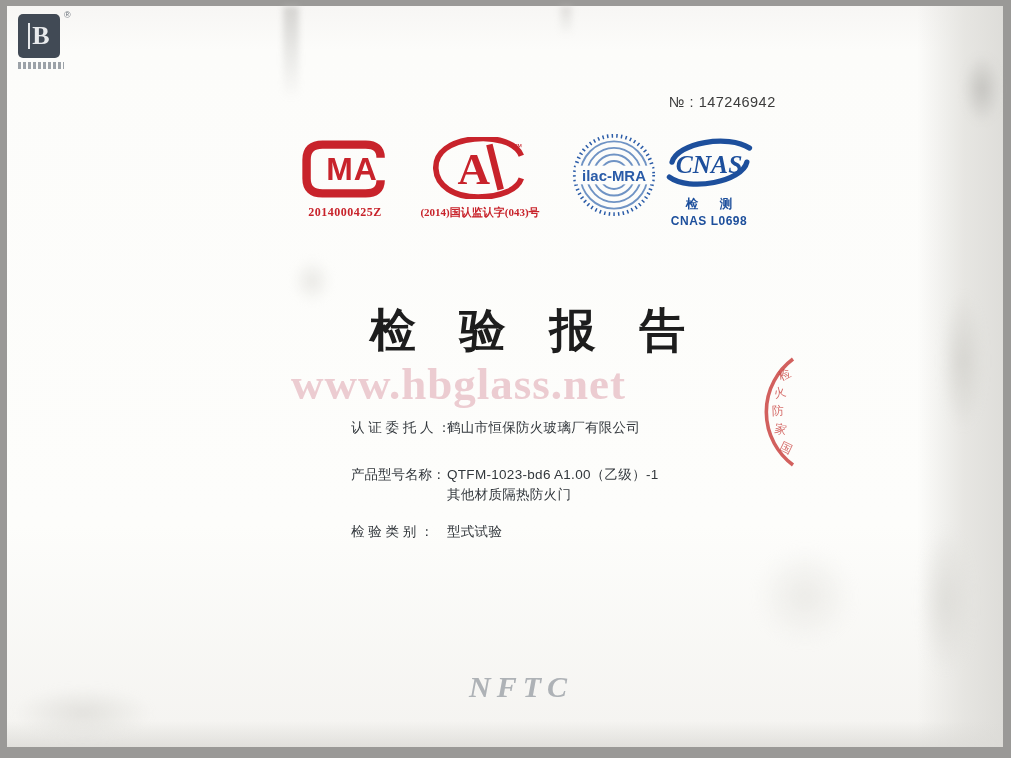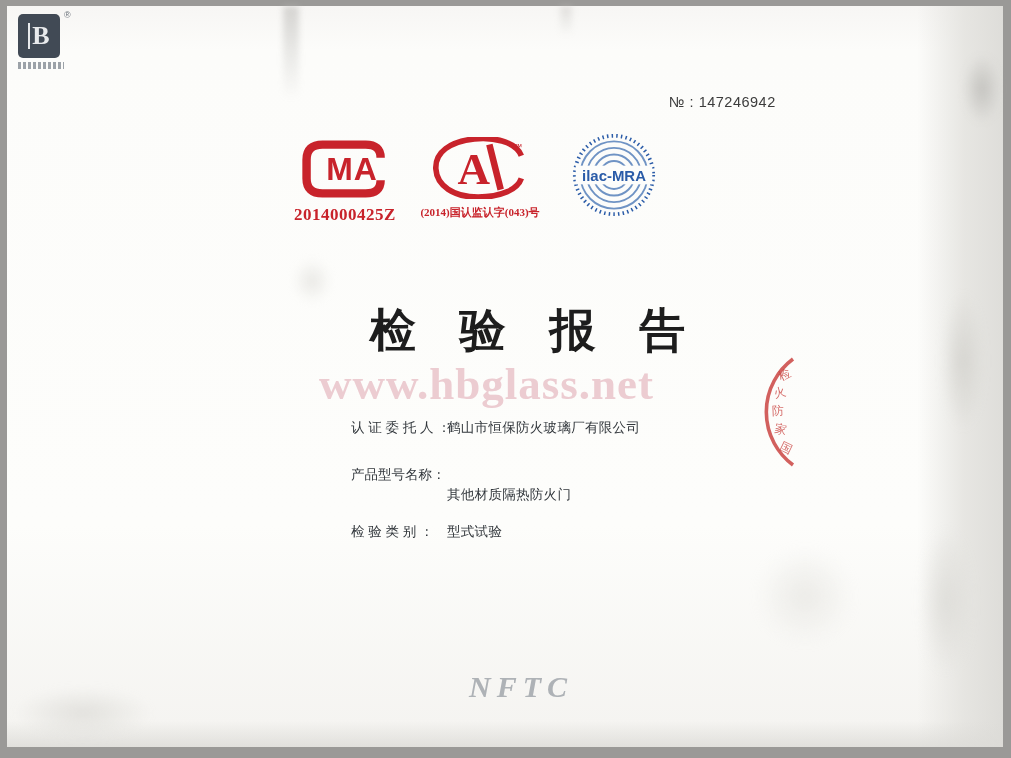--- a/index.html
+++ b/index.html
@@ -35,35 +35,35 @@
   .brand-sub { position:absolute; left:0; top:52px; width:46px; height:7px; opacity:.75; filter:blur(.6px);
     background:repeating-linear-gradient(90deg,#7d848d 0 3px, rgba(125,132,141,0) 3px 5px); }
 
   
   .serial { position:absolute; left:662px; top:88px; font-size:14.5px; color:#3c3c3c; letter-spacing:.5px; }
 
   
   .mark { position:absolute; text-align:center; }
   .mark-caption { color:#c8232b; font-family:"Liberation Serif", serif; font-weight:bold; }
   .cma { left:283px; top:133px; width:110px; }
-  .cma .mark-caption { font-size:17px; margin-top:2px; letter-spacing:.5px; }
+  .cma .mark-caption { font-size:12px; margin-top:2px; letter-spacing:.5px; }
   .cal { left:405px; top:131px; width:136px; }
   .cal .mark-caption { font-size:11px; margin-top:2px; }
   .ilac { left:564px; top:127px; width:86px; }
   .cnas { left:658px; top:131px; width:88px; }
   .cnas-cn { color:#1d4f9c; font-size:12.5px; font-weight:bold; letter-spacing:9px; margin-top:3px; padding-left:9px; }
   .cnas-code { color:#1d4f9c; font-size:12px; font-weight:bold; margin-top:1px; letter-spacing:.5px; }
 
   
   .title { position:absolute; left:525px; top:294px; transform:translateX(-50%); white-space:nowrap;
     font-size:46px; font-weight:bold; color:#1d1d1d; letter-spacing:9px; word-spacing:13px; font-family:"Liberation Sans", sans-serif; }
 
   
   .watermark { position:absolute; left:284px; top:352px; font-family:"Liberation Serif", serif; font-weight:bold;
-    font-size:45px; color:#ecccd1; letter-spacing:1px; white-space:nowrap;margin-left:28px; }
+    font-size:45px; color:#ecccd1; letter-spacing:1px; white-space:nowrap; }
 
   
   .field-label { position:absolute; left:344px; font-size:13.5px; color:#32373c; white-space:nowrap; }
   .field-value { position:absolute; left:440px; font-size:13.5px; color:#32373c; white-space:nowrap; letter-spacing:.3px; }
   .f1 { top:413px; } .f2 { top:460px; } .f2b { top:480px;text-align:center; } .f3 { top:517px; }
 
   
   .seal { position:absolute; left:750px; top:350px; opacity:.9; filter:blur(.4px); }
 
   
@@ -123,29 +123,39 @@
         <circle cx="45" cy="45" r="36" fill="none" stroke="#6f93c4" stroke-width="2"></circle>
         <circle cx="45" cy="45" r="29" fill="none" stroke="#6f93c4" stroke-width="2"></circle>
         <circle cx="45" cy="45" r="22" fill="none" stroke="#6f93c4" stroke-width="2"></circle>
         <circle cx="45" cy="45" r="15" fill="none" stroke="#6f93c4" stroke-width="2"></circle>
         <circle cx="45" cy="45" r="8" fill="none" stroke="#6f93c4" stroke-width="2"></circle>
         <rect x="4" y="35" width="82" height="20" fill="#fdfdfb"></rect>
         <text x="45" y="51" text-anchor="middle" font-family="Liberation Sans, sans-serif" font-size="16" font-weight="bold" fill="#2b5ca8">ilac-MRA</text>
       </svg>
     </div>
 
+    <div class="mark cnas">
+      <svg width="88" height="52" viewBox="0 0 100 58">
+        <path d="M8 28 C 14 6, 72 -4, 96 12" fill="none" stroke="#1d4f9c" stroke-width="6" stroke-linecap="round"></path>
+        <path d="M93 28 C 88 50, 28 62, 5 45" fill="none" stroke="#1d4f9c" stroke-width="6" stroke-linecap="round"></path>
+        <text x="50" y="40" text-anchor="middle" font-family="Liberation Serif, serif" font-size="29" font-weight="bold" font-style="italic" fill="#1d4f9c">CNAS</text>
+      </svg>
+      <div class="cnas-cn">检 测</div>
+      <div class="cnas-code">CNAS L0698</div>
+    </div>
 
     <div class="title">检 验 报 告</div>
 
     <div class="watermark">www.hbglass.net</div>
 
     <div class="field-label f1">认 证 委 托 人 ：</div>
     <div class="field-value f1">鹤山市恒保防火玻璃厂有限公司</div>
 
     <div class="field-label f2">产品型号名称：</div>
+    <div class="field-value f2">QTFM-1023-bd6 A1.00（乙级）-1</div>
     <div class="field-value f2b">其他材质隔热防火门</div>
 
     <div class="field-label f3">检 验 类 别 ：</div>
     <div class="field-value f3">型式试验</div>
 
     <svg class="seal" width="72" height="112" viewBox="0 0 72 112">
       <path d="M36 3 A 66 66 0 0 0 36 109" fill="none" stroke="#c5302e" stroke-width="3.6" opacity=".85"></path>
       <g fill="#c5332f" font-size="12" font-family="Liberation Serif, serif" opacity=".8">
         <text x="24" y="25" transform="rotate(-28 24 25)">检</text>
         <text x="18" y="42" transform="rotate(-15 18 42)">火</text>

